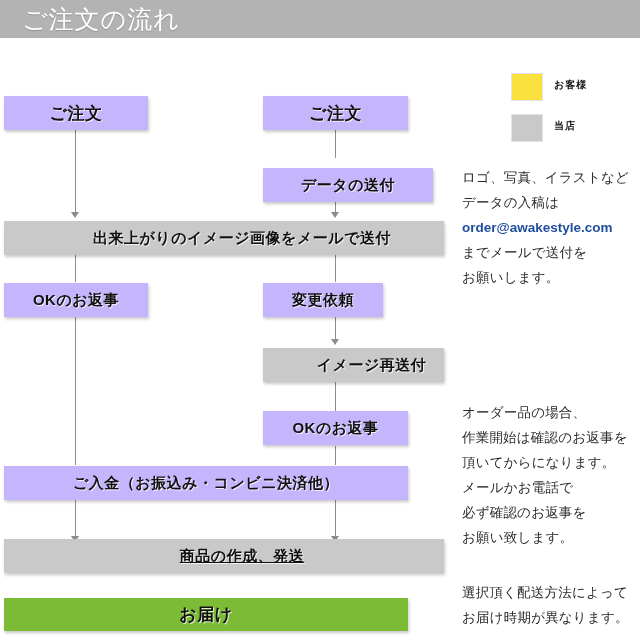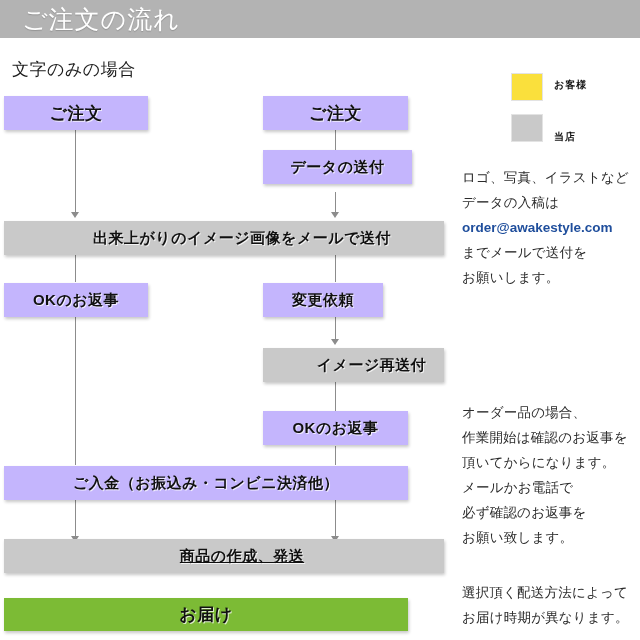--- a/index.html
+++ b/index.html
@@ -78,21 +78,20 @@
 </style>
 </head>
 <body>
 
 <div id="root">
 
   <div class="header-bar">
     <div class="title">ご注文の流れ</div>
   </div>
 
-  <div class="col-caption" style="left:12px;top:58px;">文字のみの場合</div>
 
   <div class="conn" style="left:75px;top:130px;height:82px;"></div>
   <div class="arrow-head" style="left:71px;top:212px;"></div>
 
   <div class="conn" style="left:75px;top:255px;height:27px;"></div>
 
   <div class="conn" style="left:75px;top:317px;height:148px;"></div>
 
   <div class="conn" style="left:75px;top:500px;height:36px;"></div>
   <div class="arrow-head" style="left:71px;top:536px;"></div>
@@ -105,21 +104,21 @@
   <div class="arrow-head" style="left:331px;top:339px;"></div>
   <div class="conn" style="left:335px;top:382px;height:29px;"></div>
   <div class="conn" style="left:335px;top:446px;height:19px;"></div>
   <div class="conn" style="left:335px;top:500px;height:36px;"></div>
   <div class="arrow-head" style="left:331px;top:536px;"></div>
 
   <div class="box yellow big" style="left:4px;top:96px;width:144px;height:34px;">ご注文</div>
 
   <div class="box yellow big" style="left:263px;top:96px;width:145px;height:34px;">ご注文</div>
 
-  <div class="box yellow" style="left:263px;top:150px;width:149px;height:34px;">データの送付</div>
+  <div class="box yellow" style="left:263px;top:168px;width:170px;height:34px;">データの送付</div>
 
   <div class="box gray" style="left:4px;top:221px;width:404px;height:34px;">出来上がりのイメージ画像をメールで送付</div>
 
   <div class="box yellow" style="left:4px;top:283px;width:144px;height:34px;">OKのお返事</div>
 
   <div class="box yellow" style="left:263px;top:283px;width:120px;height:34px;">変更依頼</div>
 
   <div class="box gray" style="left:263px;top:348px;width:145px;height:34px;">イメージ再送付</div>
 
   <div class="box yellow" style="left:263px;top:411px;width:145px;height:34px;">OKのお返事</div>
@@ -127,21 +126,21 @@
   <div class="box yellow" style="left:4px;top:466px;width:404px;height:34px;">ご入金（お振込み・コンビニ決済他）</div>
 
   <div class="box gray" style="left:4px;top:539px;width:404px;height:34px;text-decoration:underline;">商品の作成、発送</div>
 
   <div class="box green big" style="left:4px;top:598px;width:404px;height:33px;">お届け</div>
 
   <div class="legend-swatch yellow" style="left:511px;top:73px;"></div>
   <div class="legend-label" style="left:554px;top:78px;">お客様</div>
 
   <div class="legend-swatch gray" style="left:511px;top:114px;"></div>
-  <div class="legend-label" style="left:554px;top:119px;margin-top:11px;">当店</div>
+  <div class="legend-label" style="left:554px;top:119px;">当店</div>
 
   <div class="note" style="left:462px;top:165px;">
     <span class="line">ロゴ、写真、イラストなど</span>
     <span class="line">データの入稿は</span>
     <span class="line email">order@awakestyle.com</span>
     <span class="line">までメールで送付を</span>
     <span class="line">お願いします。</span>
   </div>
 
   <div class="note" style="left:462px;top:400px;">

